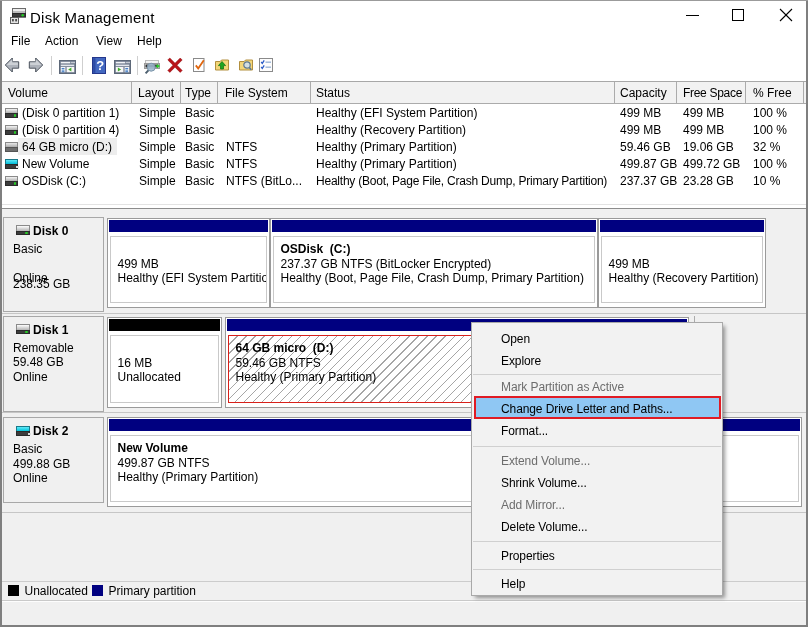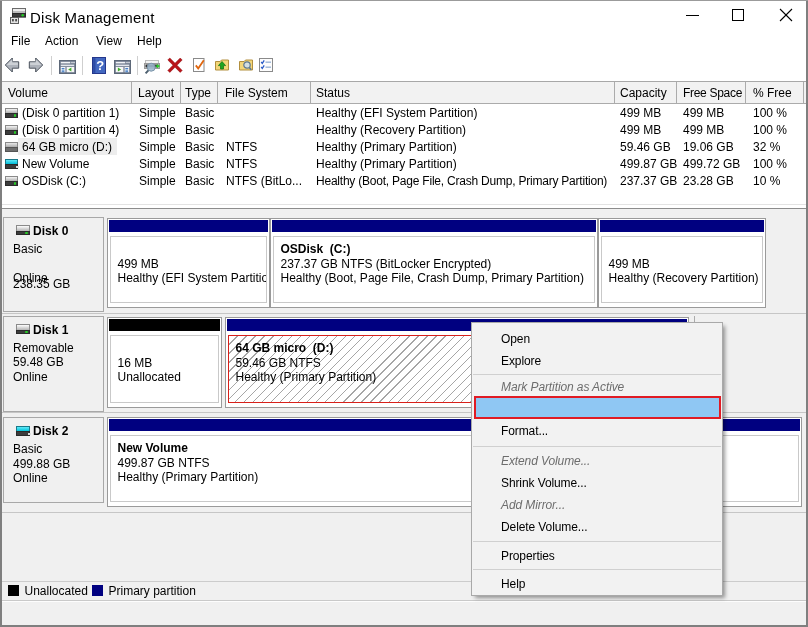--- a/index.html
+++ b/index.html
@@ -41,21 +41,21 @@
   .dico .g{position:absolute;left:9.5px;top:6.5px;width:2.5px;height:2.5px;background:#27cc27;border-radius:50%;}
   .dlabel{position:absolute;left:29px;top:6px;font-weight:bold;}
   .dtext{position:absolute;left:9px;font-size:12px;}
   .part{position:absolute;background:#fff;border:1px solid #9a9a9a;box-sizing:border-box;}
   .pbar{position:absolute;left:1px;right:1px;top:1px;height:12px;background:#000080;}
   .pbody{position:absolute;left:2px;right:2px;top:17px;bottom:4px;border:1px solid #c9c9c9;padding:5px 0 0 7px;overflow:hidden;line-height:14.6px;white-space:nowrap;}
   
   #menu{position:absolute;left:471px;top:322px;width:252px;height:274px;background:#f2f2f2;border:1px solid #a9a9a9;box-sizing:border-box;box-shadow:3px 3px 4px -1px rgba(0,0,0,0.4);letter-spacing:-0.1px;}
   .mi{position:relative;height:22px;line-height:22px;padding-left:29px;white-space:nowrap;}
   .msep{height:1px;background:#d0d0d0;margin:1.5px 1px 1.5px 1px;}
-  .gray{color:#6d6d6d;font-style:italic;}
+  .gray{color:#6d6d6d;}
 </style>
 </head>
 <body>
 <div id="win">
   <div id="titlebar">
     <svg class="abs" style="left:9px;top:7px;" width="18" height="18" viewBox="0 0 18 18">
       <rect x="3.5" y="1.5" width="13" height="5" fill="#ededed" stroke="#6a6a6a"></rect>
       <rect x="4" y="4" width="12" height="2.4" fill="#bdbdbd"></rect>
       <rect x="3.5" y="6.5" width="13" height="3.6" fill="#3d3d3d" stroke="#2a2a2a"></rect>
       <circle cx="13.7" cy="8.2" r="1.3" fill="#22cc22"></circle>
@@ -327,20 +327,21 @@
   <div id="brdB" class="abs" style="left:0;top:625px;width:808px;height:2px;background:#7f7f7f;"></div>
   <div id="brdT" class="abs" style="left:0;top:0;width:808px;height:1px;background:#9b9b9b;"></div>
   <div id="menu">
     <div style="height:5px;"></div>
     <div class="mi">Open</div>
     <div class="mi">Explore</div>
     <div class="msep"></div>
     <div class="mi gray">Mark Partition as Active</div>
     <div class="mi" style="padding-left:0;">
       <div class="abs" style="left:1.5px;right:1.5px;top:-2px;bottom:1px;background:#8fc7f3;border:2px solid #e01b24;box-sizing:border-box;"></div>
+      <div class="abs" style="left:29px;top:0;line-height:22px;">Change Drive Letter and Paths...</div>
     </div>
     <div class="mi">Format...</div>
     <div class="msep" style="margin-top:3.5px;margin-bottom:3.5px;"></div>
     <div class="mi gray">Extend Volume...</div>
     <div class="mi">Shrink Volume...</div>
     <div class="mi gray">Add Mirror...</div>
     <div class="mi">Delete Volume...</div>
     <div class="msep" style="margin-top:2.75px;margin-bottom:2.75px;"></div>
     <div class="mi">Properties</div>
     <div class="msep" style="margin-top:2.75px;margin-bottom:2.75px;"></div>

